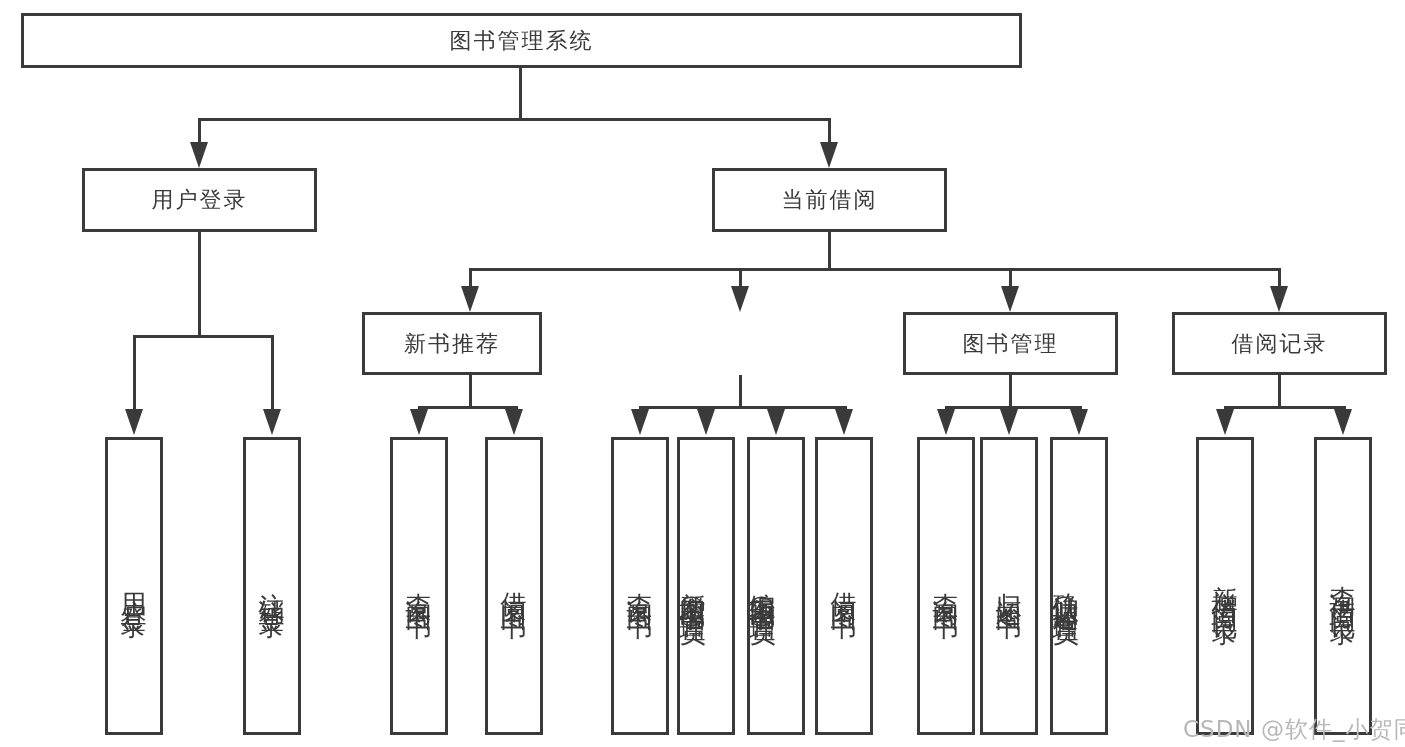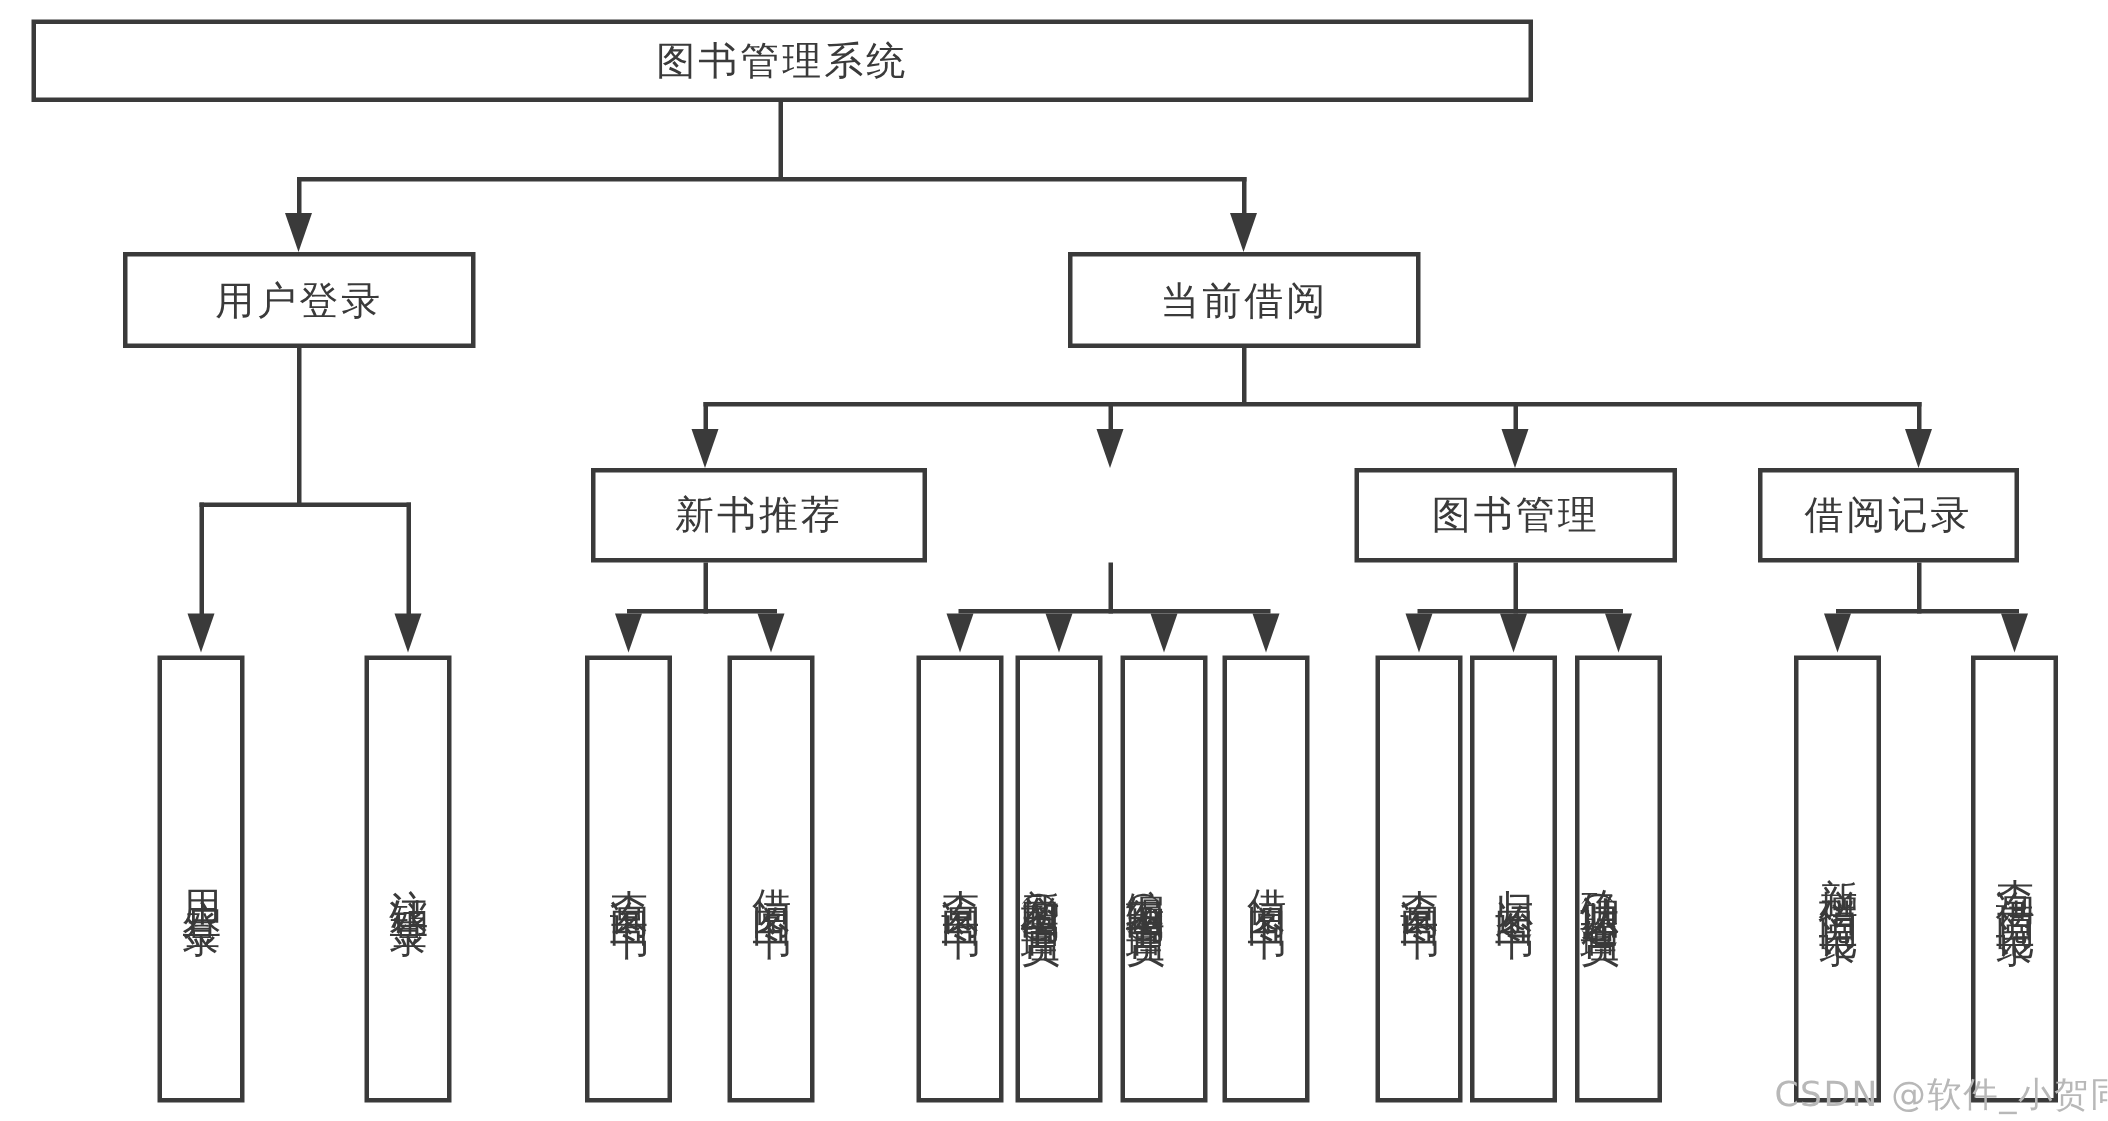--- a/index.html
+++ b/index.html
@@ -14,21 +14,21 @@
     position:relative;width:1405px;height:747px;background:var(--bg);overflow:hidden;
   }
   
   .box{
     position:absolute;box-sizing:border-box;background:var(--bg);
     border:3px solid var(--line);
     display:flex;align-items:center;justify-content:center;
     color:var(--text);
   }
   .hbox span{
-    font-size:26px;letter-spacing:2px;color:var(--text);white-space:nowrap;
+    font-size:22px;letter-spacing:2px;color:var(--text);white-space:nowrap;
   }
   .vbox{width:58px;top:437px;height:298px;}
   .vbox span{
     writing-mode:vertical-rl;text-orientation:mixed;
     font-size:26px;line-height:1;letter-spacing:7px;color:var(--text);
   }
   .vbox.top{align-items:center;justify-content:flex-start;padding-top:8px;}
   .vbox.top span{letter-spacing:4px;}
   
   .line{position:absolute;background:var(--line);}
@@ -79,27 +79,27 @@
   <div class="line hline" style="left:469px;top:268px;width:812px;"></div>
   <div class="line vline" style="left:469px;top:268px;height:21px;"></div>
   <div class="line vline" style="left:739px;top:268px;height:21px;"></div>
   <div class="line vline" style="left:1009px;top:268px;height:21px;"></div>
   <div class="line vline" style="left:1278px;top:268px;height:21px;"></div>
   <div class="arrow" style="left:461px;top:286px;"></div>
   <div class="arrow" style="left:731px;top:286px;"></div>
   <div class="arrow" style="left:1001px;top:286px;"></div>
   <div class="arrow" style="left:1270px;top:286px;"></div>
 
-  <div class="box hbox" style="left:362px;top:312px;width:224px;height:63px;margin-left:32px;">
+  <div class="box hbox" style="left:362px;top:312px;width:180px;height:63px;">
     <span>新书推荐</span>
   </div>
   <div class="box hbox" style="left:903px;top:312px;width:215px;height:63px;">
     <span>图书管理</span>
   </div>
-  <div class="box hbox" style="left:1172px;top:312px;width:174px;height:63px;">
+  <div class="box hbox" style="left:1172px;top:312px;width:215px;height:63px;">
     <span>借阅记录</span>
   </div>
 
   <div class="line vline" style="left:469px;top:375px;height:34px;"></div>
   <div class="line hline" style="left:418px;top:406px;width:100px;"></div>
   <div class="arrow" style="left:410px;top:409px;"></div>
   <div class="arrow" style="left:505px;top:409px;"></div>
 
   <div class="line vline" style="left:739px;top:375px;height:34px;"></div>
   <div class="line hline" style="left:639px;top:406px;width:208px;"></div>

